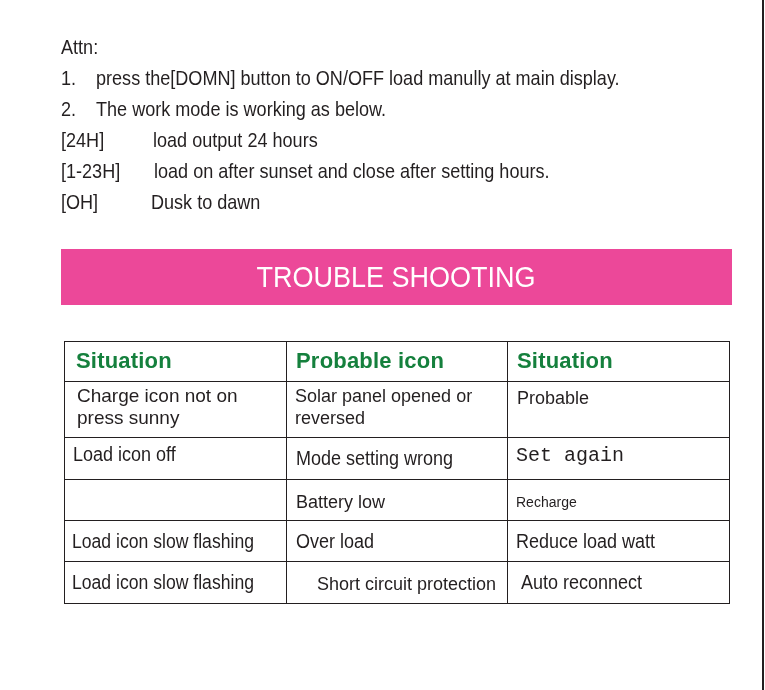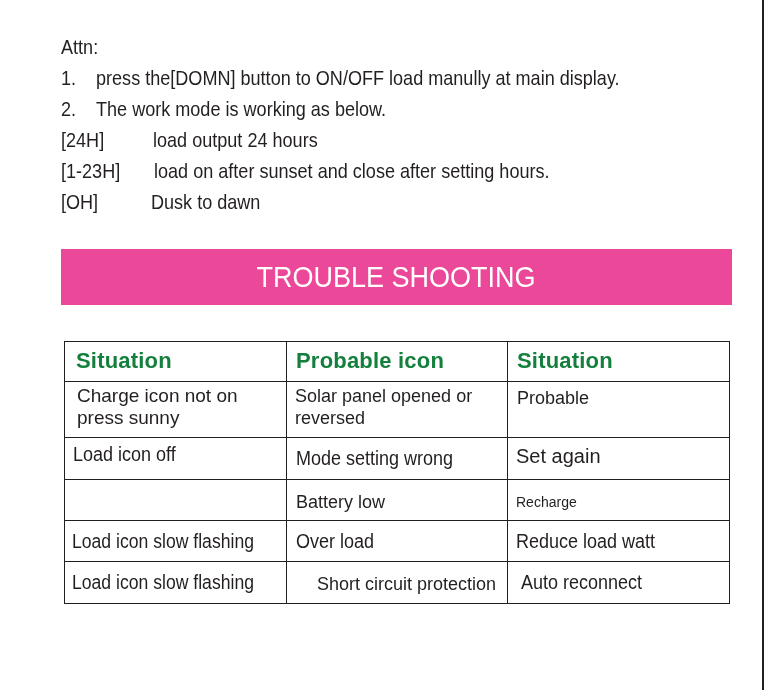--- a/index.html
+++ b/index.html
@@ -207,21 +207,21 @@
         </td>
   </tr>
   <tr style="height:42px;">
     <td>
           <div class="cell pt-d" style="padding-left:8px;"><span class="narrow-md">Load icon off</span></div>
         </td>
     <td>
           <div class="cell pt-b" style="padding-left:9px;"><span class="narrow-md">Mode setting wrong</span></div>
         </td>
     <td>
-          <div class="cell pt-a" style="padding-left:8px;"><span class="plain" style="font-size:20px;">Set again</span></div>
+          <div class="cell pt-a" style="padding-left:8px;font-family:Liberation Mono, monospace;"><span class="plain" style="font-size:20px;">Set again</span></div>
         </td>
   </tr>
   <tr style="height:41px;">
     <td>
           <div class="cell pt-c"><span class="plain"></span></div>
         </td>
     <td>
           <div class="cell pt-c" style="padding-left:9px;"><span class="plain" style="font-size:18px;">Battery low</span></div>
         </td>
     <td>

